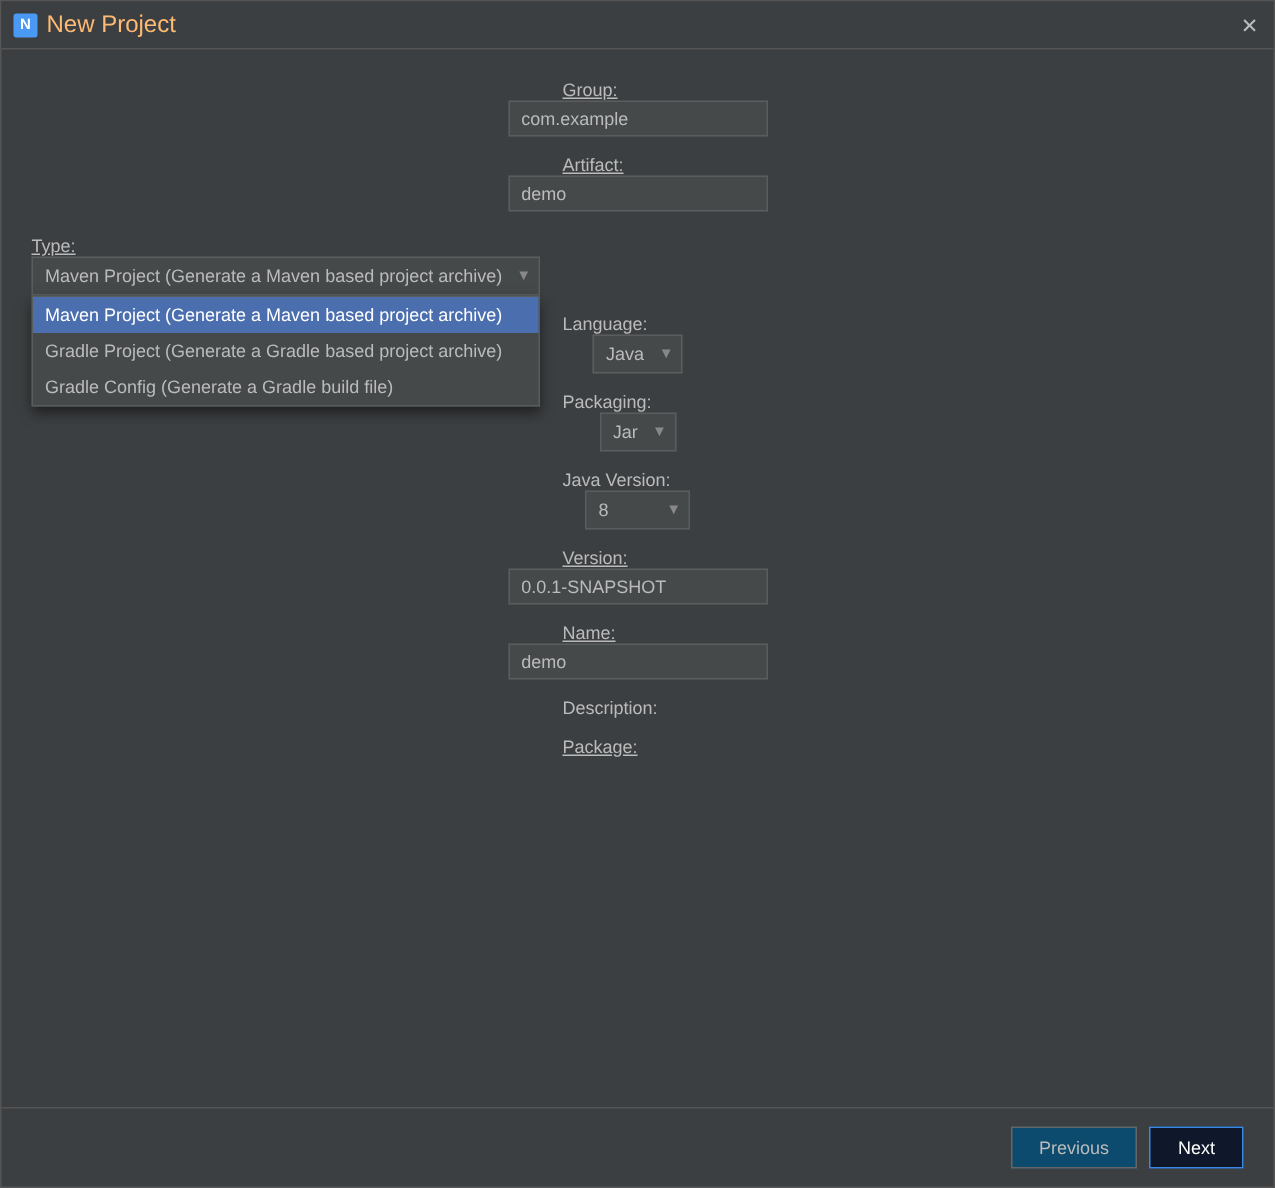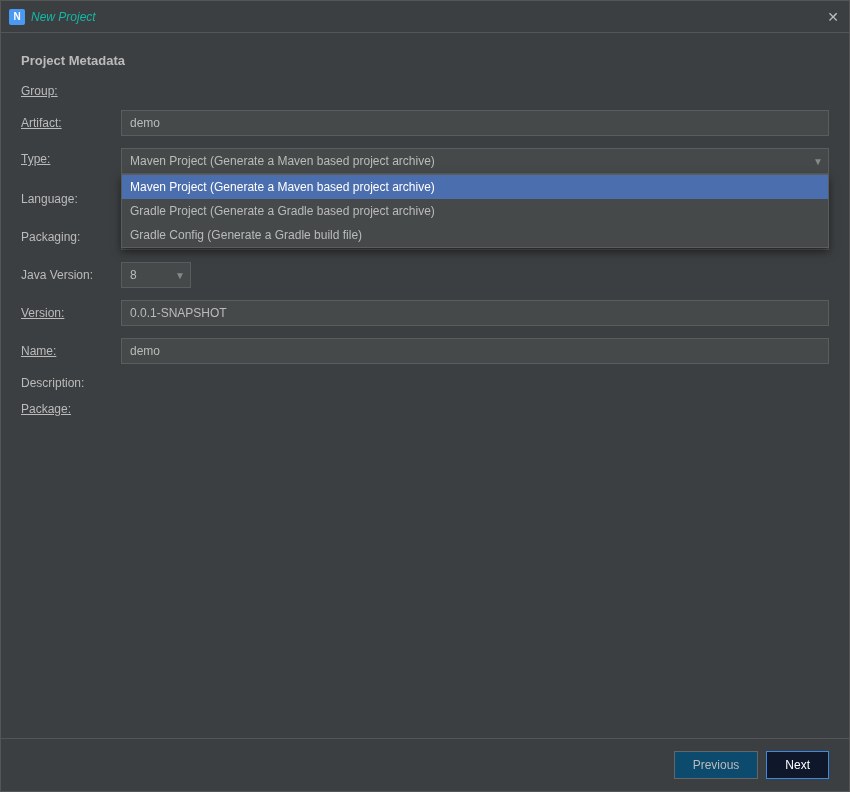--- a/index.html
+++ b/index.html
@@ -48,24 +48,23 @@
       display: flex;
       align-items: center;
       justify-content: center;
       font-size: 10px;
       color: white;
       font-weight: bold;
       flex-shrink: 0;
     }
 
     .title-bar-text {
-      color: #14b8a6;
-      font-size: 12px;
+      color: #fdba74;
+      font-size: 16px;
       flex: 1;
-      font-style: italic;
     }
 
     .title-bar-close {
       width: 16px;
       height: 16px;
       cursor: pointer;
       display: flex;
       align-items: center;
       justify-content: center;
       color: #bbbbbb;
@@ -84,20 +83,21 @@
       font-size: 13px;
       font-weight: bold;
       margin-bottom: 16px;
     }
 
     .form-row {
       display: flex;
       align-items: center;
       margin-bottom: 12px;
       position: relative;
+      flex-direction: column;
     }
 
     .form-label {
       color: #bbbbbb;
       font-size: 12px;
       width: 100px;
       flex-shrink: 0;
     }
 
     .form-label.underline {
@@ -226,24 +226,24 @@
 
 <div class="window">
 
   <div class="title-bar">
     <div class="title-bar-icon">N</div>
     <span class="title-bar-text">New Project</span>
     <div class="title-bar-close">✕</div>
   </div>
 
   <div class="content">
-    <div class="section-title">Project Metadata</div>
 
     <div class="form-row">
       <label class="form-label underline">Group:</label>
+      <input class="form-input" type="text" value="com.example" style="">
     </div>
 
     <div class="form-row">
       <label class="form-label underline">Artifact:</label>
       <input class="form-input" type="text" value="demo" style="">
     </div>
 
     <div class="form-row" style="align-items: flex-start; z-index: 10;">
       <label class="form-label underline" style="margin-top:4px;">Type:</label>
       <div class="form-select-wrapper">

